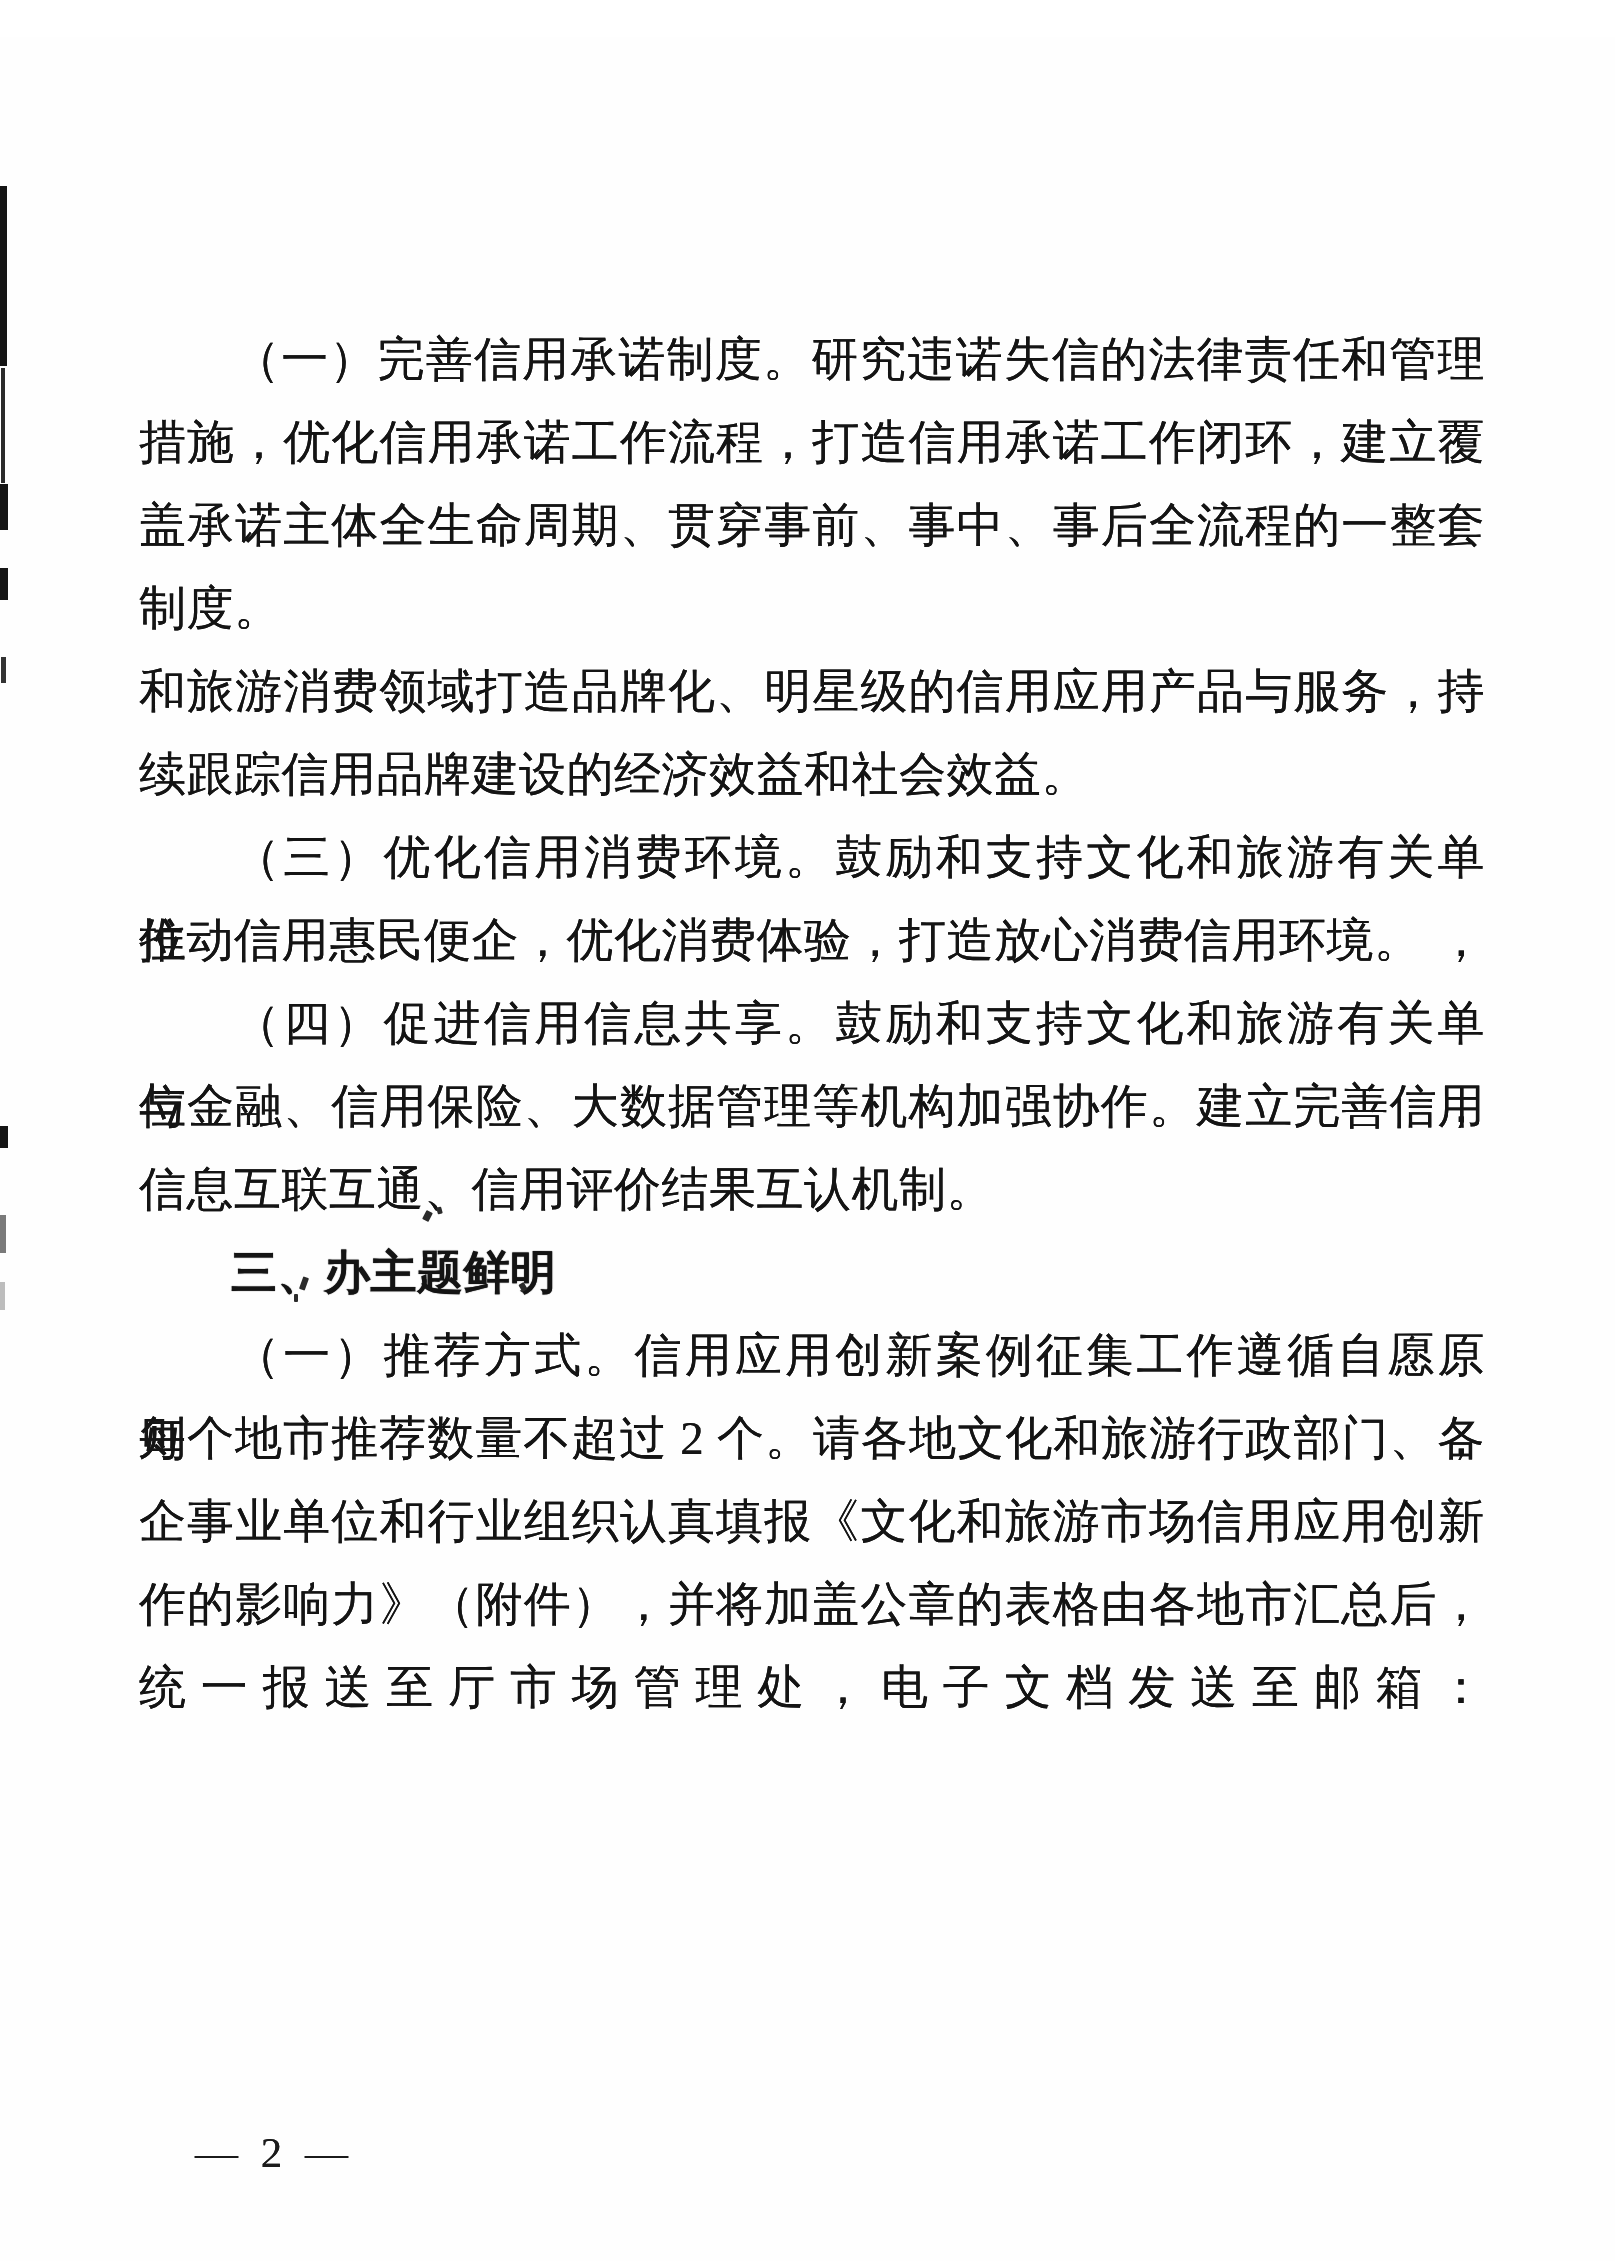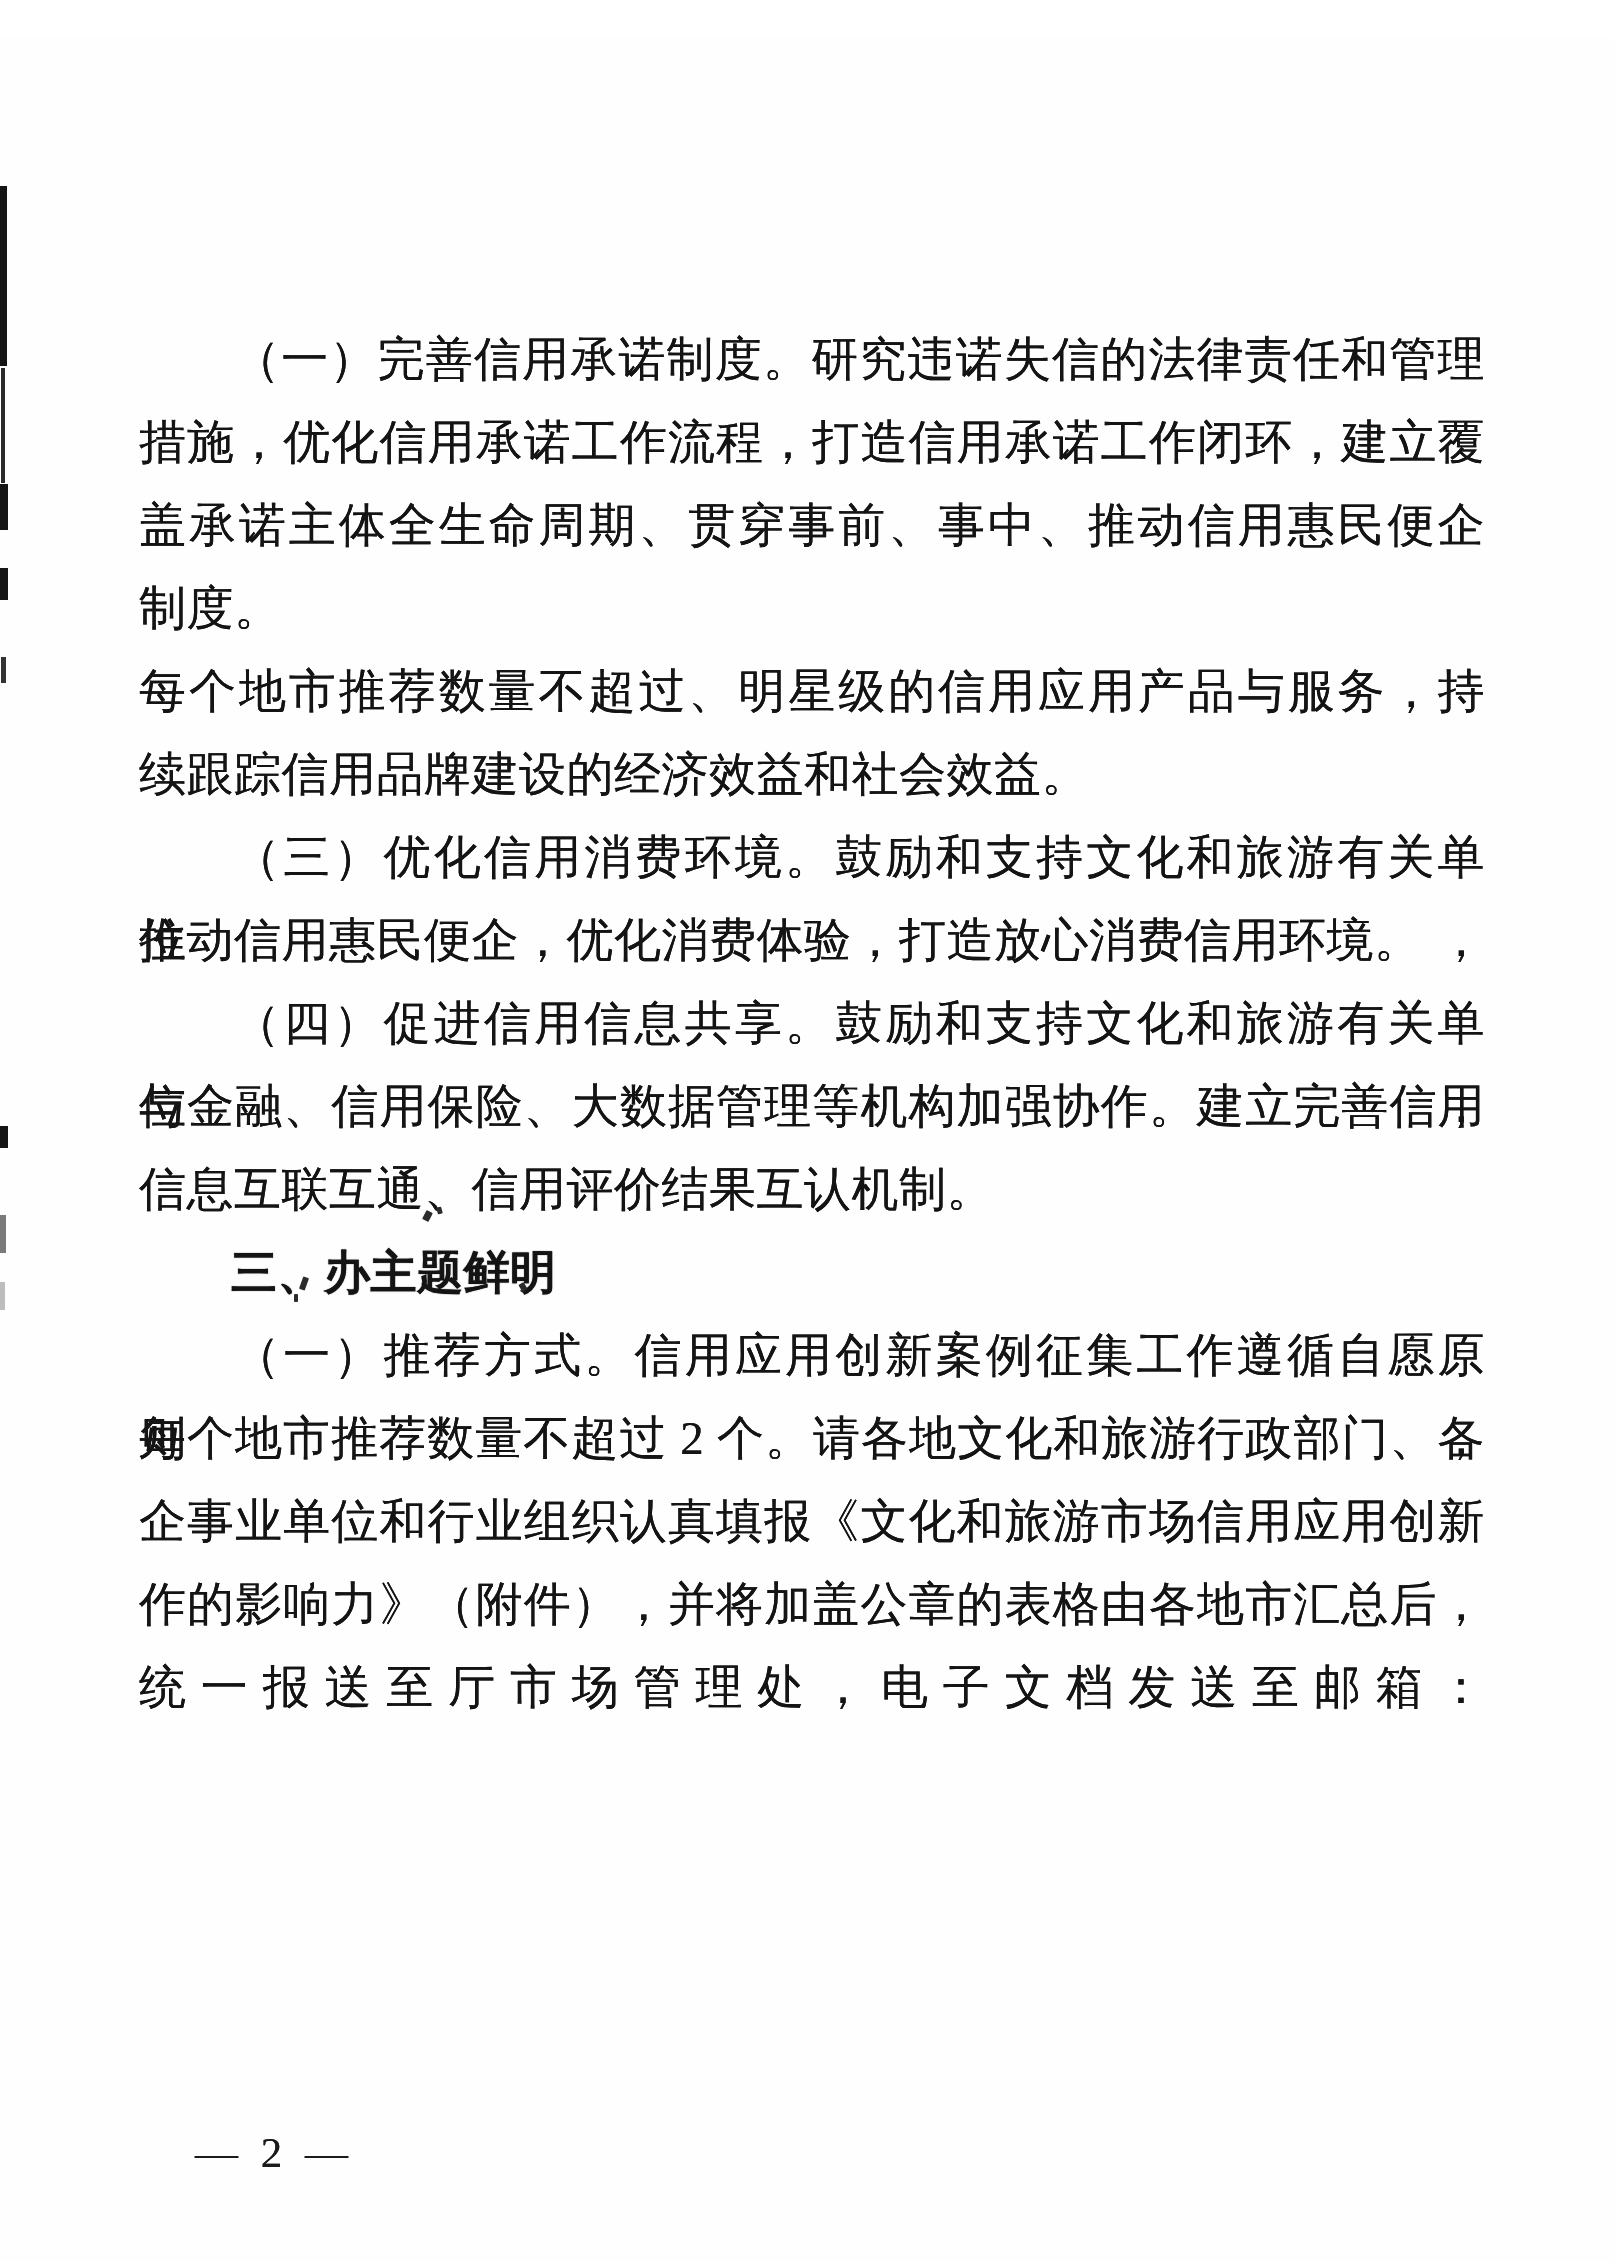--- a/index.html
+++ b/index.html
@@ -73,26 +73,26 @@
 </head>
 <body>
 
 <div class="page">
 
   <div class="body-block">
 
     <div>
       <div class="line j indent">（一）完善信用承诺制度。研究违诺失信的法律责任和管理</div>
       <div class="line j">措施，优化信用承诺工作流程，打造信用承诺工作闭环，建立覆</div>
-      <div class="line j">盖承诺主体全生命周期、贯穿事前、事中、推动信用惠民便企</div>
+      <div class="line j">盖承诺主体全生命周期、贯穿事前、事中、事后全流程的一整套</div>
       <div class="line">制度。</div>
     </div>
 
     <div>
-      <div class="line j">每个地市推荐数量不超过、明星级的信用应用产品与服务，持</div>
+      <div class="line j">和旅游消费领域打造品牌化、明星级的信用应用产品与服务，持</div>
       <div class="line">续跟踪信用品牌建设的经济效益和社会效益。</div>
     </div>
 
     <div>
       <div class="line j indent">（三）优化信用消费环境。鼓励和支持文化和旅游有关单位，</div>
       <div class="line">推动信用惠民便企，优化消费体验，打造放心消费信用环境。</div>
     </div>
 
     <div>
       <div class="line j indent">（四）促进信用信息共享。鼓励和支持文化和旅游有关单位，</div>

